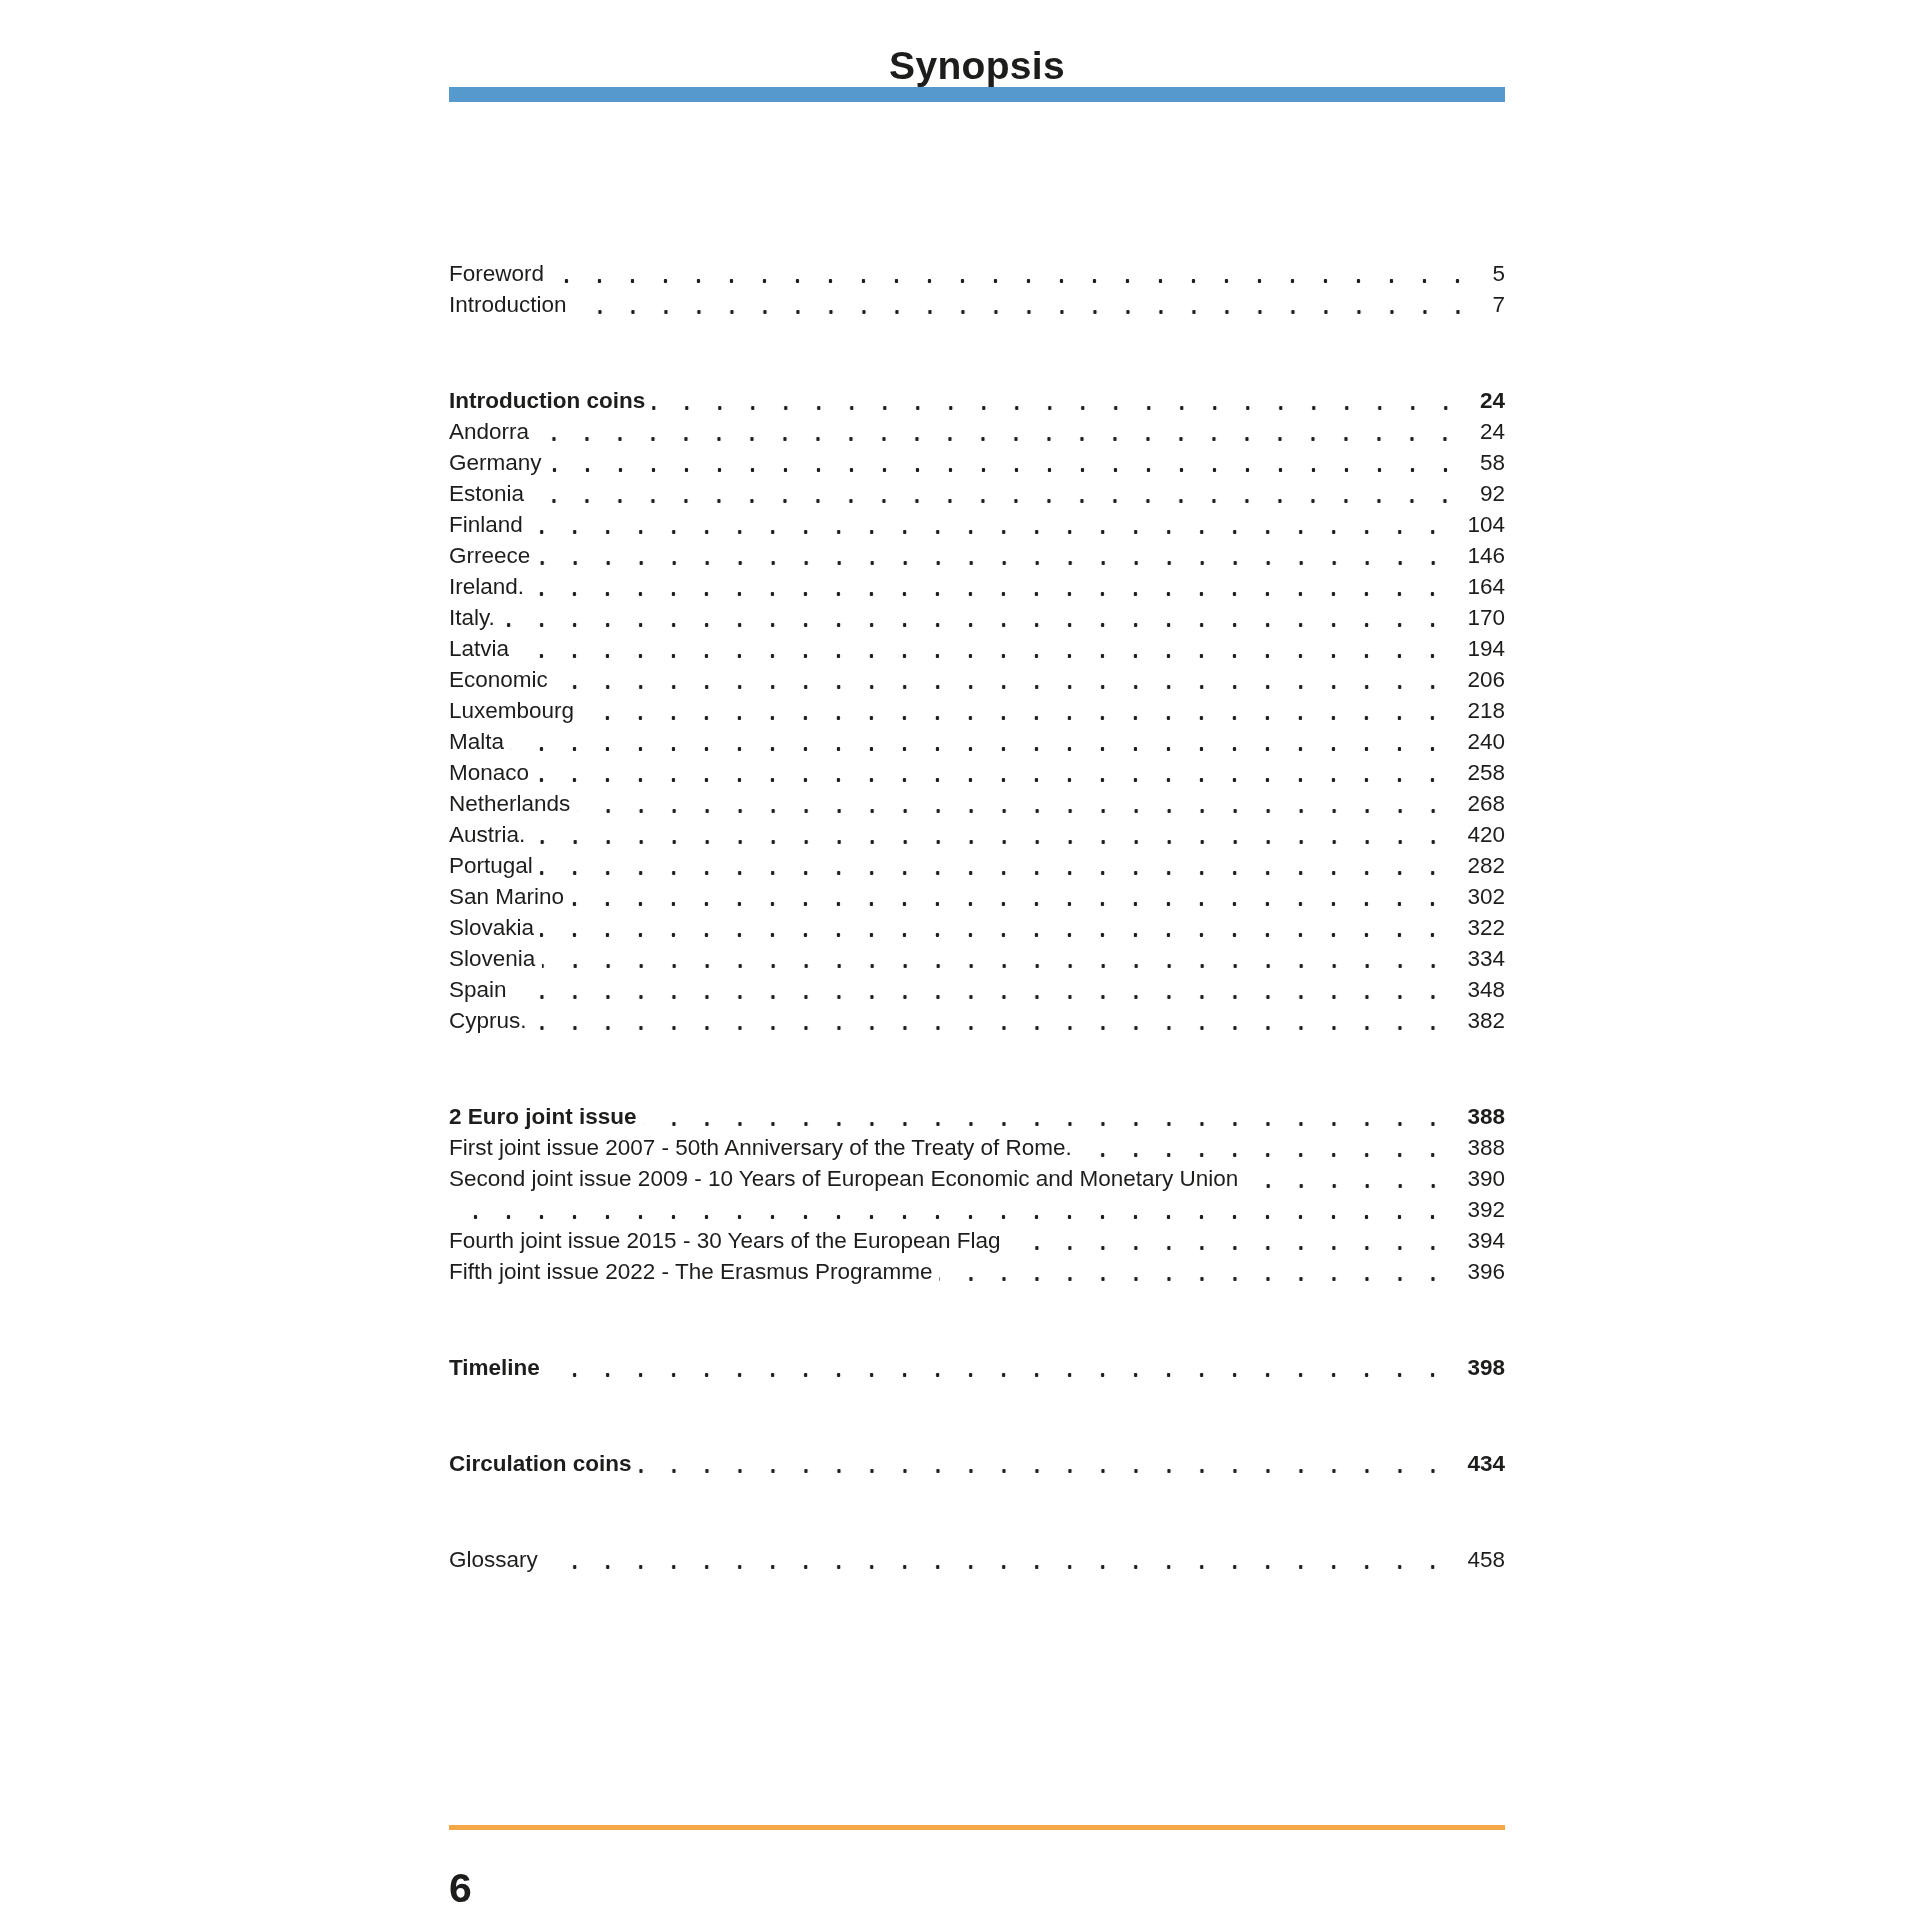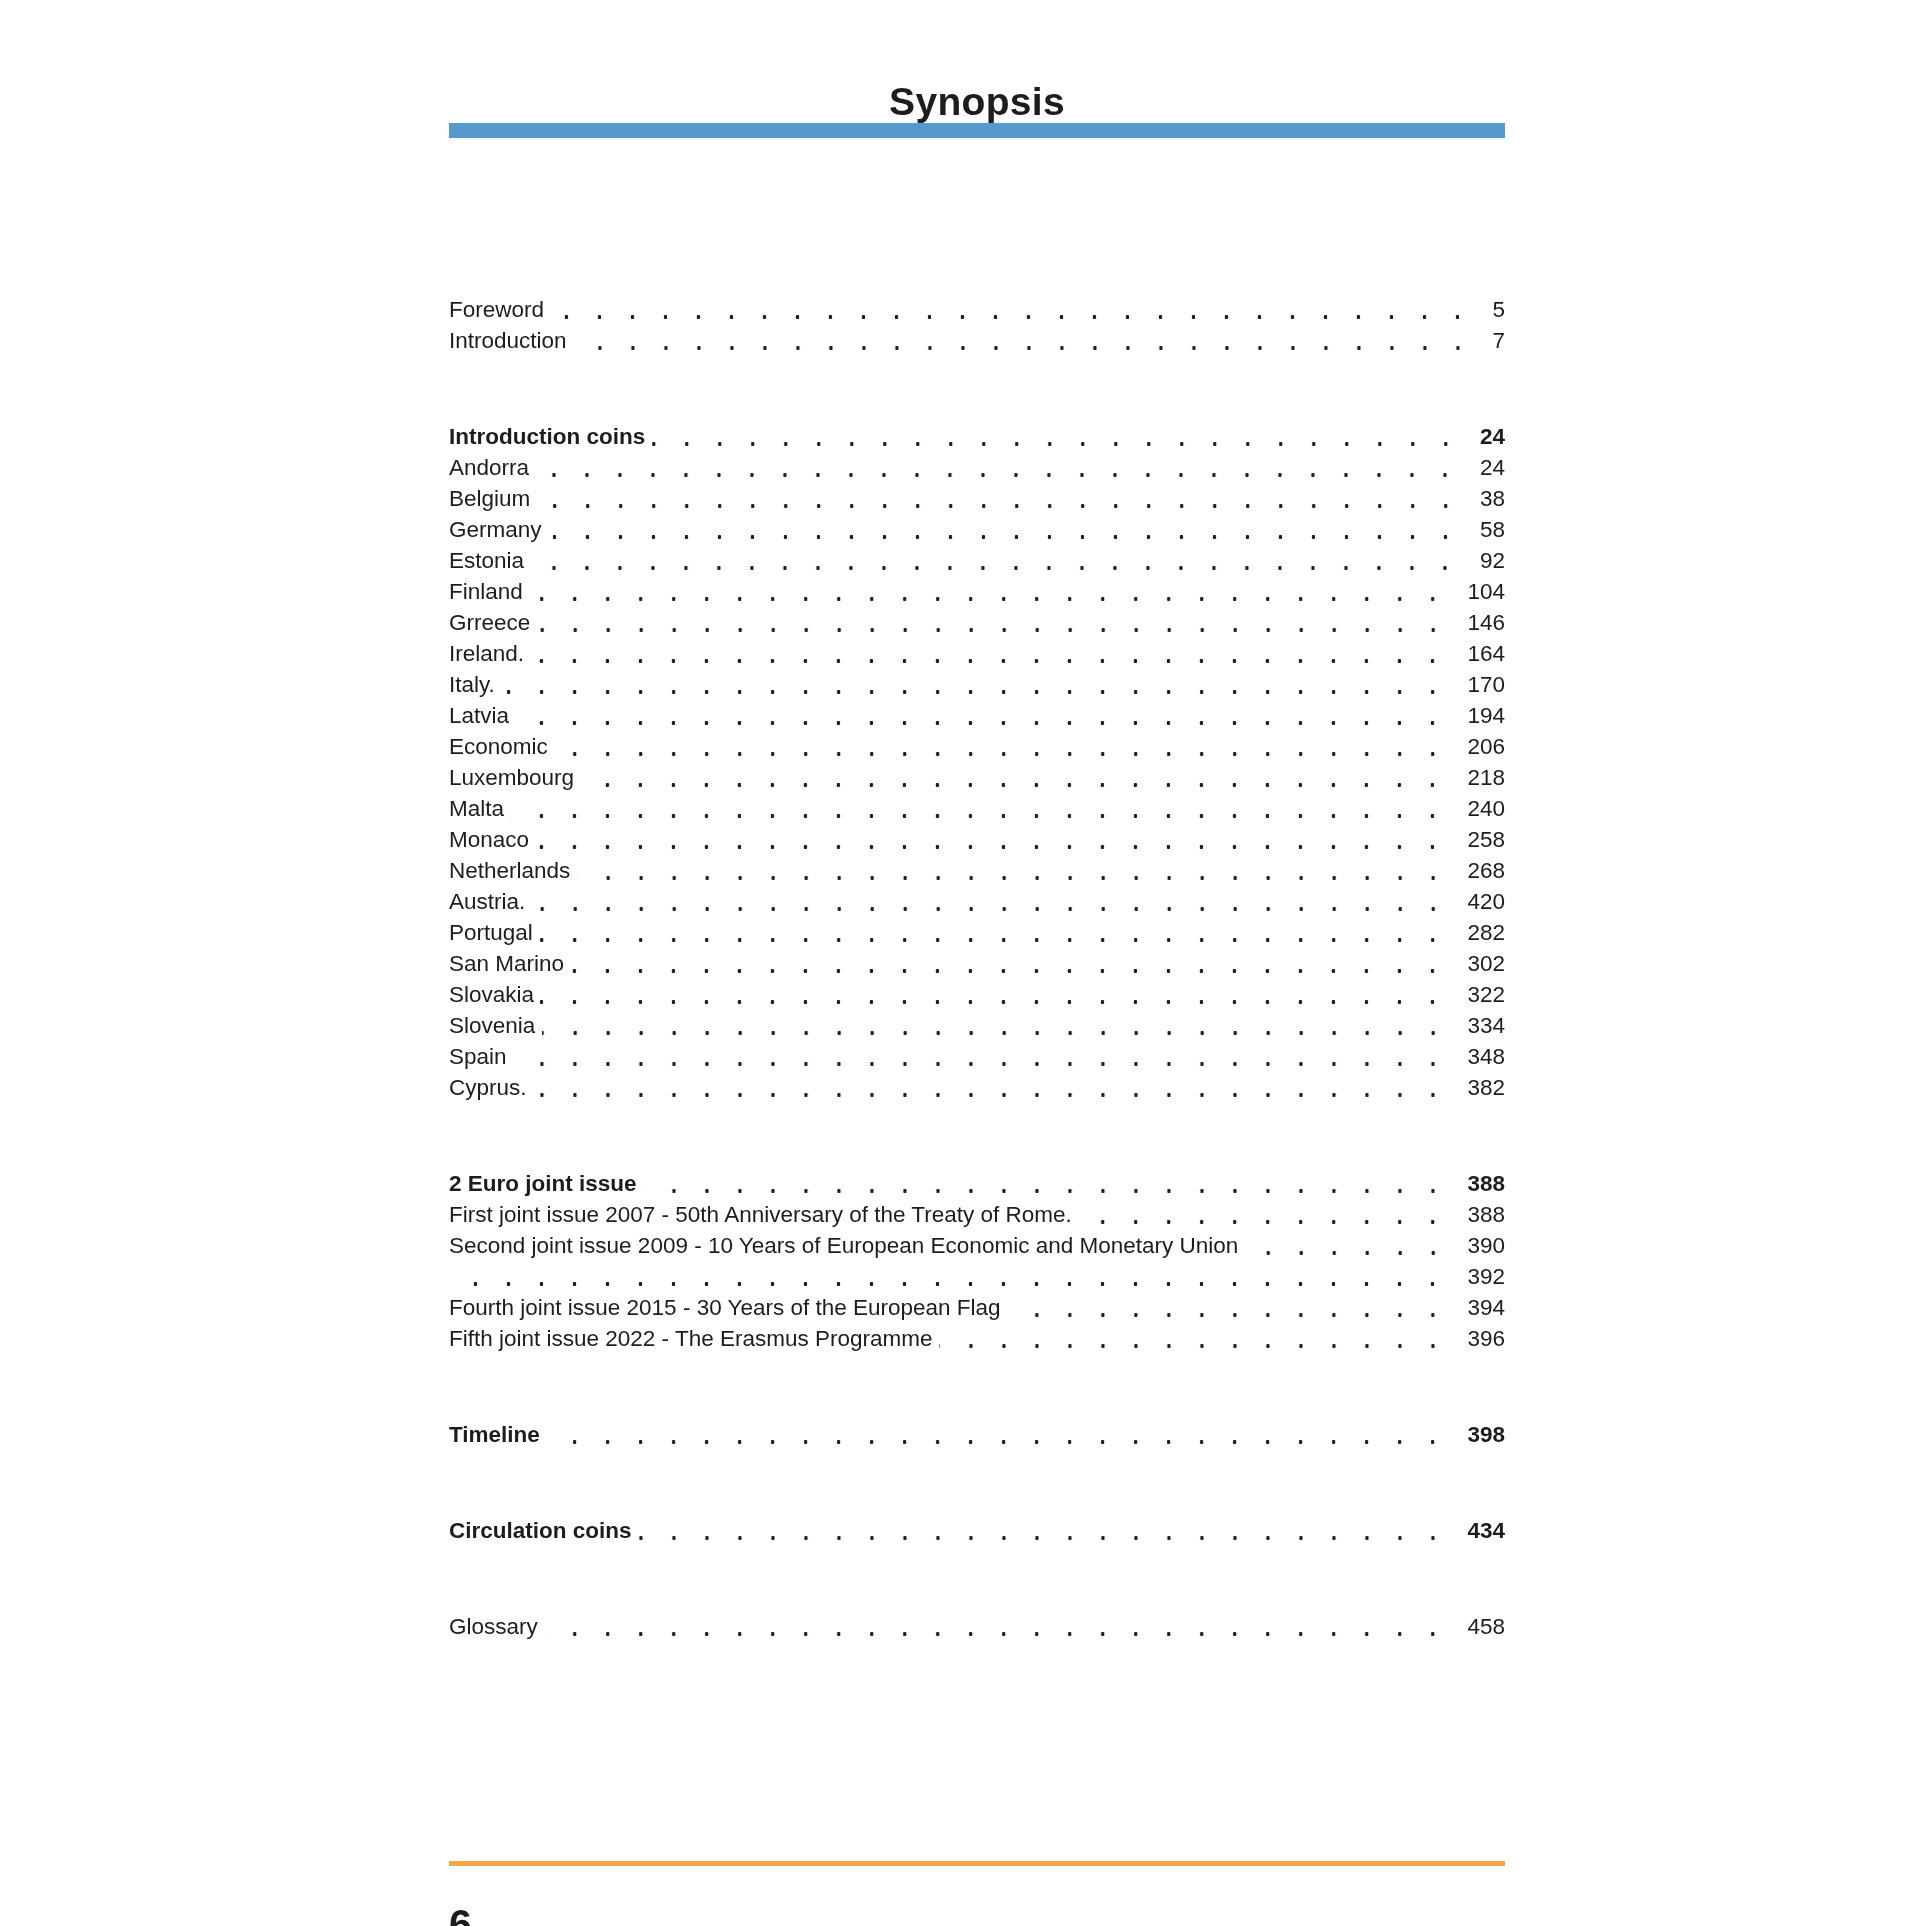--- a/index.html
+++ b/index.html
@@ -10,21 +10,20 @@
     background: #ffffff;
     overflow: hidden;
     font-family: "Liberation Sans", "DejaVu Sans", sans-serif;
     color: #1d1d1b;
   }
   .page {
     position: relative;
     width: 1926px;
     height: 1714px;
     background: #ffffff;
-    margin-top: 36px;
   }
   
   .title {
     position: absolute;
     top: 46px;
     left: 449px;
     width: 1056px;
     text-align: center;
     font-size: 39px;
     line-height: 39px;
@@ -116,25 +115,20 @@
           <span class="toc-label">Introduction coins</span>
           <span class="dot-leader"></span>
           <span class="toc-page">24</span>
         </div>
         <div class="toc-row">
           <span class="toc-label">Andorra</span>
           <span class="dot-leader"></span>
           <span class="toc-page">24</span>
         </div>
         <div class="toc-row">
-          <span class="toc-label">Belgium</span>
-          <span class="dot-leader"></span>
-          <span class="toc-page">38</span>
-        </div>
-        <div class="toc-row">
           <span class="toc-label">Germany</span>
           <span class="dot-leader"></span>
           <span class="toc-page">58</span>
         </div>
         <div class="toc-row">
           <span class="toc-label">Estonia</span>
           <span class="dot-leader"></span>
           <span class="toc-page">92</span>
         </div>
         <div class="toc-row">

